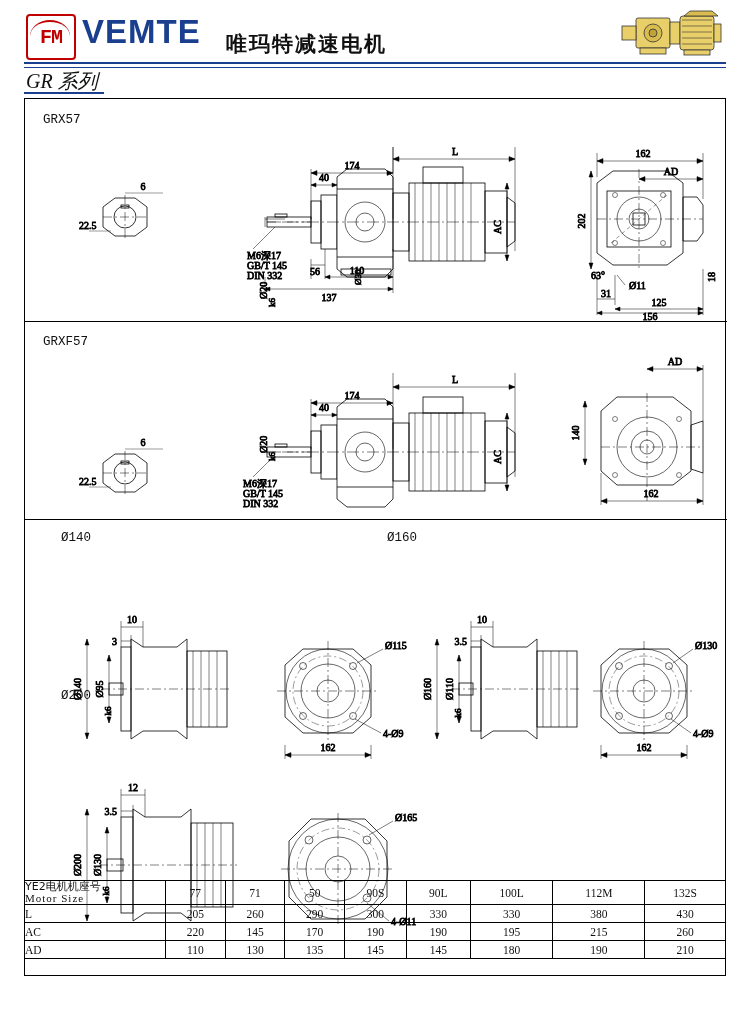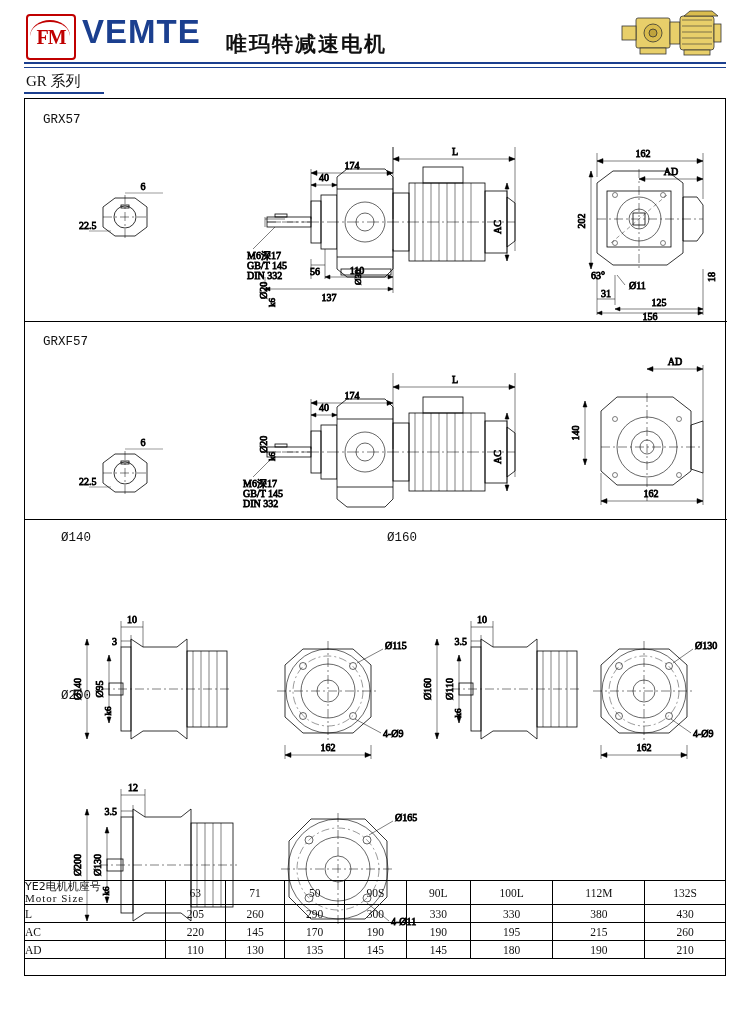--- a/index.html
+++ b/index.html
@@ -12,21 +12,21 @@
     overflow:hidden;
   }
   .page{position:absolute;inset:0;}
 
   
   .header{position:absolute;left:0;top:0;width:750px;height:78px;}
   .logo-badge{
     position:absolute;left:26px;top:14px;width:46px;height:42px;
     border:2px solid #c00000;border-radius:4px;
     display:flex;align-items:center;justify-content:center;
-    color:#c00000;font-weight:bold;font-size:20px;font-family:Liberation Serif, serif;
+    color:#c00000;font-weight:bold;font-size:20px;font-family:Liberation Mono, monospace;
     letter-spacing:-1px;
   }
   .logo-badge .swoosh{
     position:absolute;left:2px;top:4px;width:40px;height:14px;
     border-top:2px solid #c00000;border-radius:50%/100% 100% 0 0;
   }
   .brand-en{
     position:absolute;left:82px;top:13px;
     font-family:Liberation Sans, sans-serif;
     font-size:33px;font-weight:bold;color:#1b3f8f;letter-spacing:1px;
@@ -39,21 +39,21 @@
   }
   .header-rules{position:absolute;left:24px;top:62px;width:702px;height:8px;}
   .header-rules .r1{position:absolute;left:0;top:0;width:702px;height:2px;background:#1b3f8f;}
   .header-rules .r2{position:absolute;left:0;top:5px;width:702px;height:1px;background:#1b3f8f;}
 
   .series-tab{
     position:absolute;left:24px;top:70px;width:80px;height:22px;
     border-bottom:2px solid #1b3f8f;
     display:flex;align-items:center;
   }
-  .series-tab span{font-size:15px;padding-left:2px;}
+  .series-tab span{font-style:italic;font-size:20px;padding-left:2px;}
 
   .hdr-gear{position:absolute;right:24px;top:8px;width:130px;height:58px;}
 
   
   .frame{
     position:absolute;left:24px;top:98px;width:702px;height:878px;
     border:1px solid #000;box-sizing:border-box;
   }
   .divider{position:absolute;left:0;width:702px;height:1px;background:#000;}
 
@@ -682,21 +682,21 @@
     </div>
   </div>
 
   <table class="spec-table">
     <tbody>
       <tr class="head">
         <td class="rowhdr rowhdr-two">
           <span class="cn">YE2电机机座号</span>
           <span class="en">Motor Size</span>
         </td>
-        <td>63</td>
+        <td>77</td>
         <td>71</td>
         <td>50</td>
         <td>90S</td>
         <td>90L</td>
         <td>100L</td>
         <td>112M</td>
         <td>132S</td>
       </tr>
       <tr>
         <td class="rowhdr">L</td>

